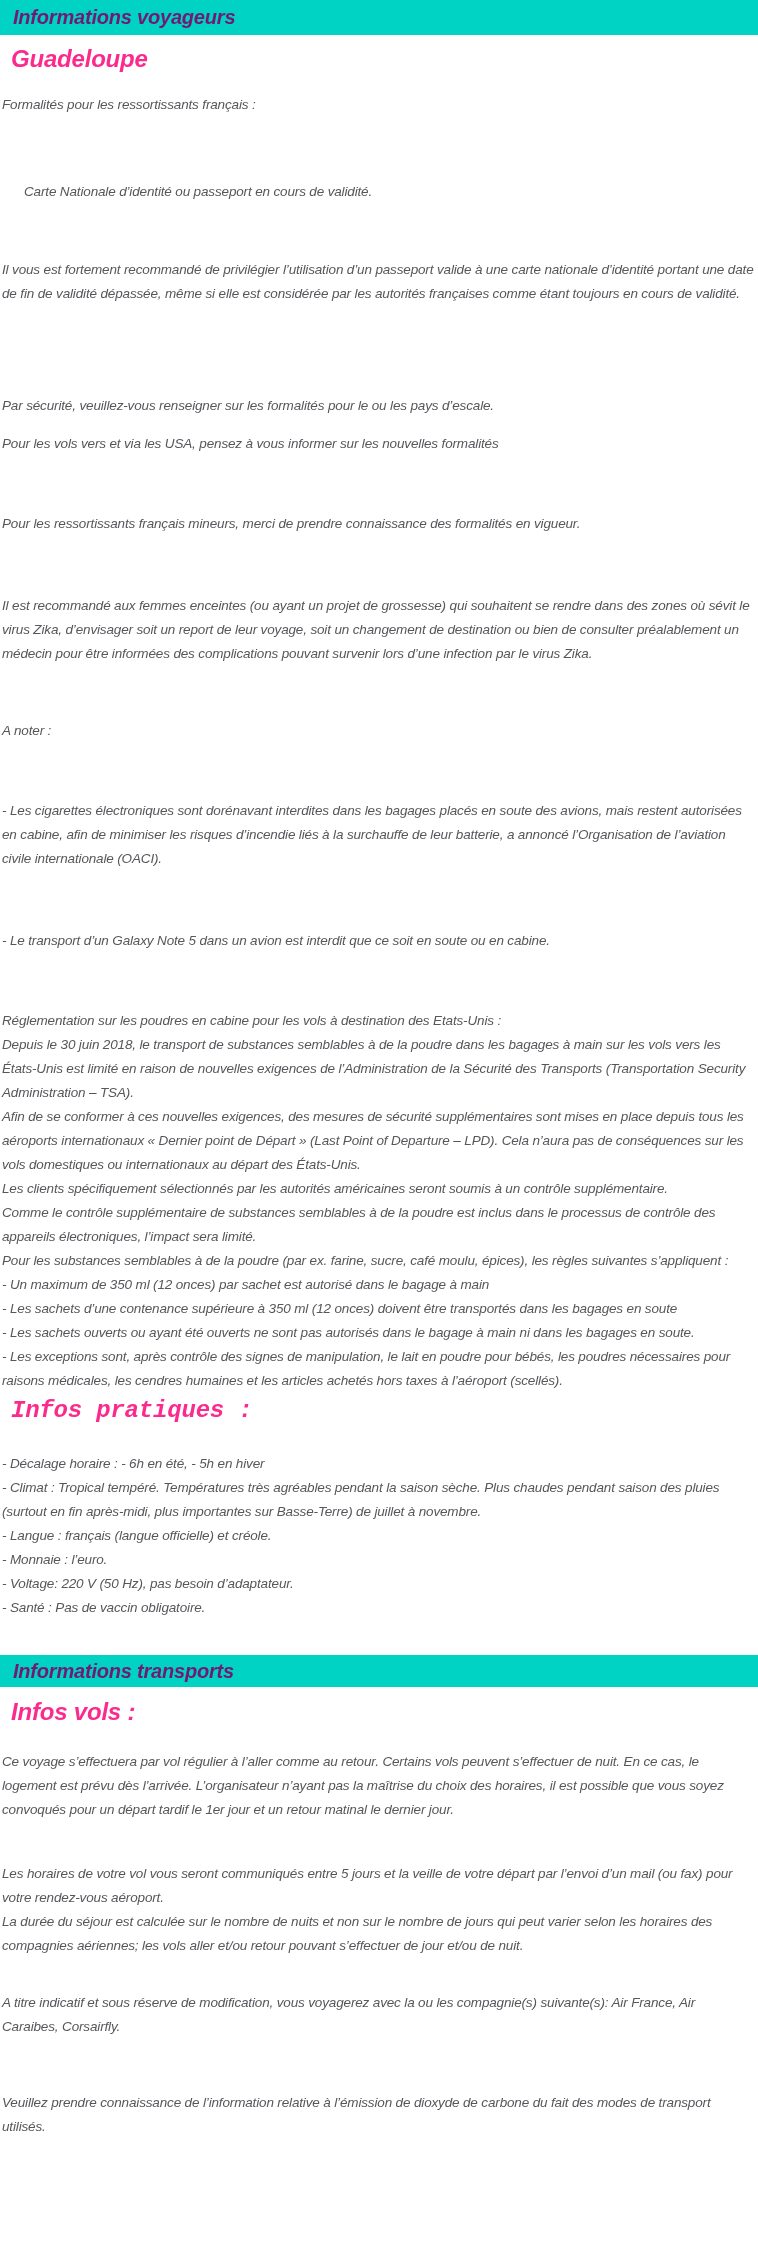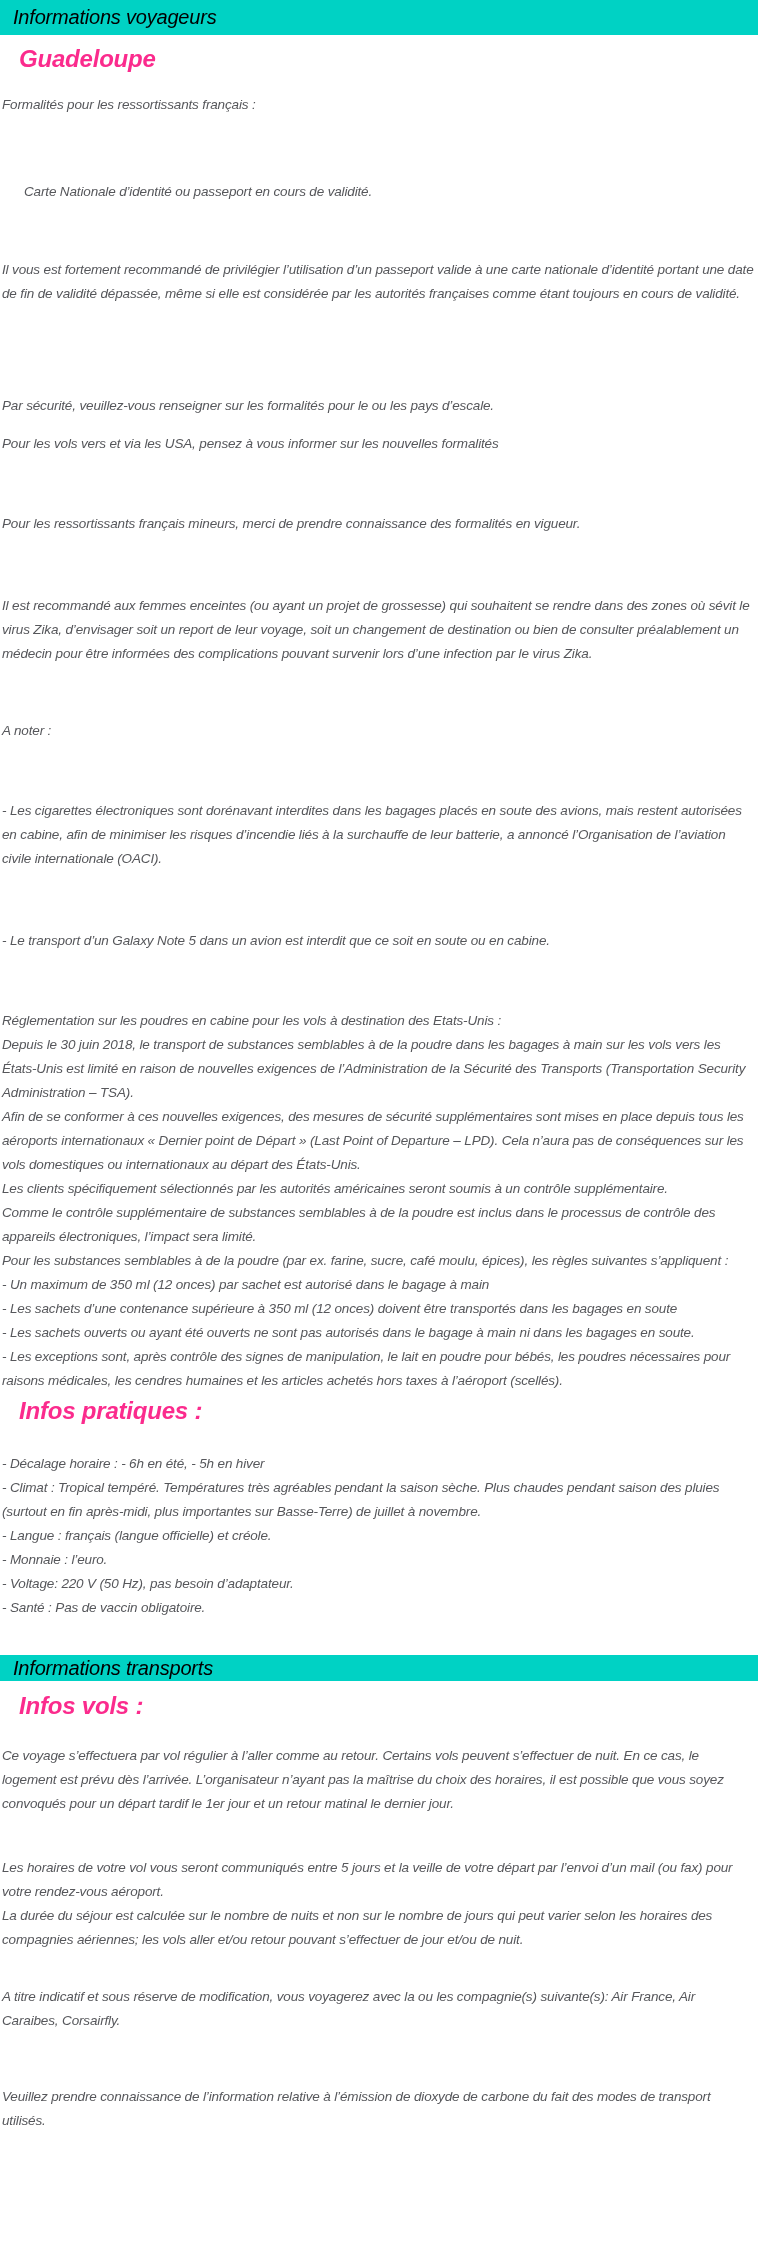--- a/index.html
+++ b/index.html
@@ -8,39 +8,39 @@
     --text:#56575b;
   }
   html,body{margin:0;padding:0;background:#ffffff;}
   body{
     width:758px;
     font-family:"Liberation Sans","DejaVu Sans",sans-serif;
   }
   .page{width:758px;overflow:hidden;background:#fff;}
   .banner{
     background:var(--teal);
-    color:#000000;
+    color:#701a75;
     font-style:italic;
-    font-weight:normal;
+    font-weight:bold;
     font-size:20px;
     padding-left:13px;
     display:flex;
     align-items:center;
     letter-spacing:-0.2px;
   }
   .banner.first{height:35px;margin:0 0 9px 0;}
-  .banner.second{height:26px;margin:0 0 10px 0;}
+  .banner.second{height:32px;margin:0 0 10px 0;}
   .h-pink{
     color:var(--pink);
     font-style:italic;
     font-weight:bold;
     font-size:24px;
     line-height:30px;
     letter-spacing:-0.2px;
-    padding:0 19px;
+    padding:0 11px;
     margin:0;
   }
   .body{
     color:var(--text);
     font-style:italic;
     font-size:13.5px;
     line-height:24px;
     letter-spacing:-0.15px;
     white-space:pre-line;
     padding:0 3px 0 2px;
@@ -74,21 +74,21 @@
 Les clients spécifiquement sélectionnés par les autorités américaines seront soumis à un contrôle supplémentaire.
 Comme le contrôle supplémentaire de substances semblables à de la poudre est inclus dans le processus de contrôle des appareils électroniques, l’impact sera limité.
 Pour les substances semblables à de la poudre (par ex. farine, sucre, café moulu, épices), les règles suivantes s’appliquent :
 - Un maximum de 350 ml (12 onces) par sachet est autorisé dans le bagage à main
 - Les sachets d’une contenance supérieure à 350 ml (12 onces) doivent être transportés dans les bagages en soute
 - Les sachets ouverts ou ayant été ouverts ne sont pas autorisés dans le bagage à main ni dans les bagages en soute.
 - Les exceptions sont, après contrôle des signes de manipulation, le lait en poudre pour bébés, les poudres nécessaires pour raisons médicales, les cendres humaines et les articles achetés hors taxes à l’aéroport (scellés).</p>
   </section>
 
   <section>
-    <h2 class="h-pink" style="margin:3px 0 26px 0;">Infos pratiques :</h2>
+    <h2 class="h-pink" style="margin:3px 0 26px 0;font-family:Liberation Mono, monospace;">Infos pratiques :</h2>
     <p class="body" style="margin-bottom:35px;">- Décalage horaire : - 6h en été, - 5h en hiver
 - Climat : Tropical tempéré. Températures très agréables pendant la saison sèche. Plus chaudes pendant saison des pluies (surtout en fin après-midi, plus importantes sur Basse-Terre) de juillet à novembre.
 - Langue : français (langue officielle) et créole.
 - Monnaie : l’euro.
 - Voltage: 220 V (50 Hz), pas besoin d’adaptateur.
 - Santé : Pas de vaccin obligatoire.</p>
   </section>
 
   <section>
     <div class="banner second">

